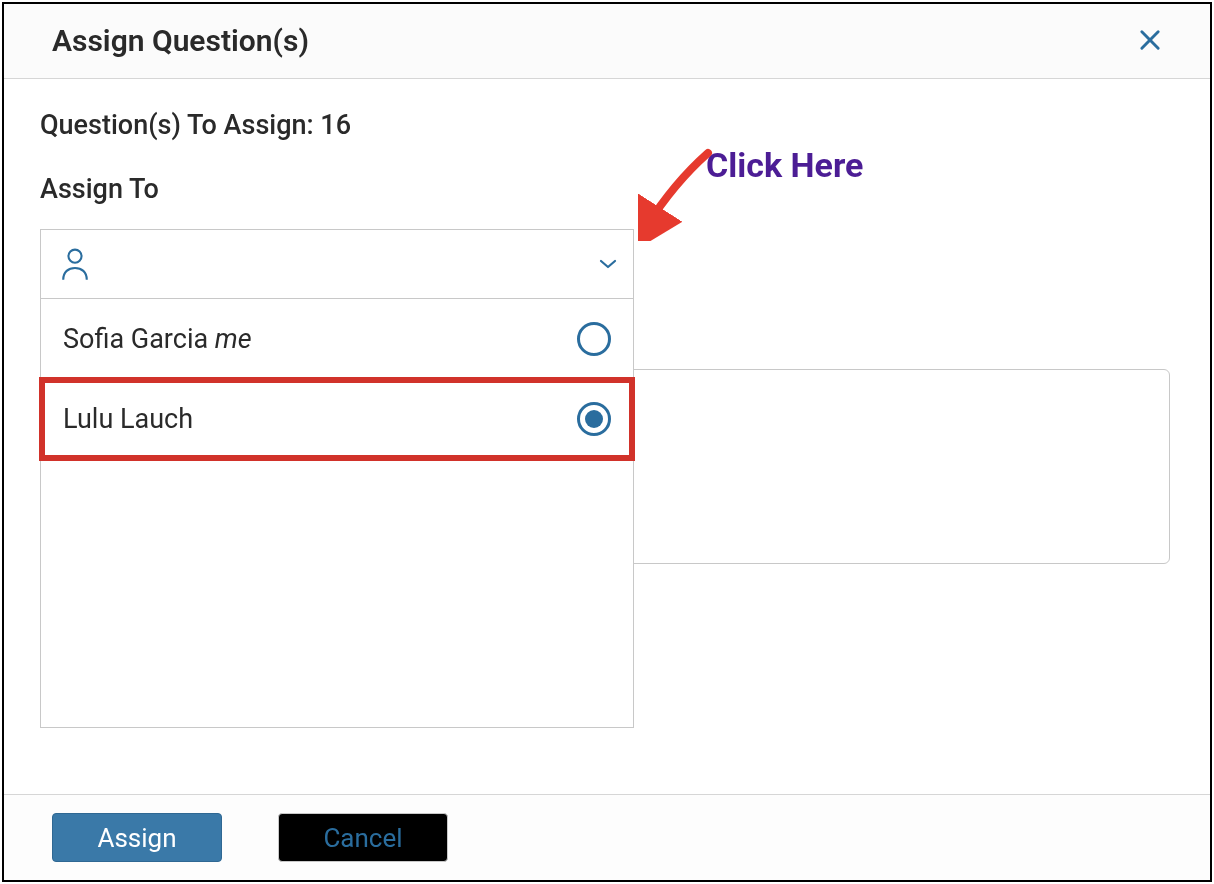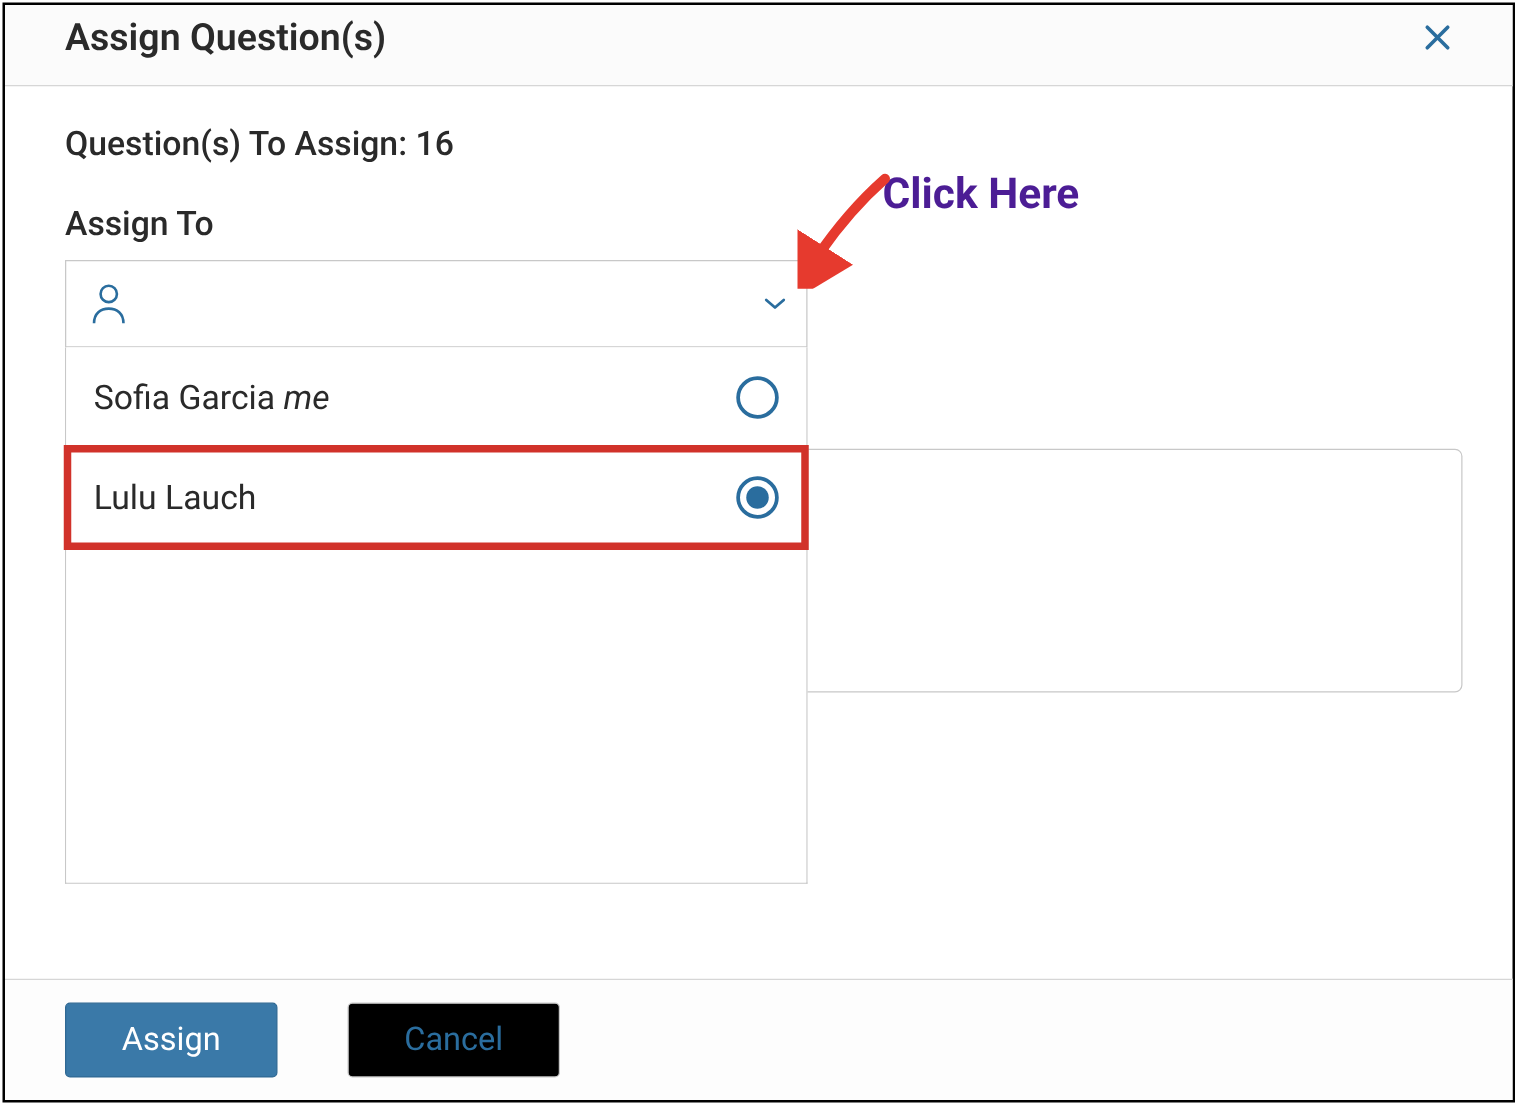--- a/index.html
+++ b/index.html
@@ -17,54 +17,54 @@
       margin: 2px;
       display: flex;
       flex-direction: column;
       background: #fff;
       position: relative;
     }
     .modal-header {
       display: flex;
       justify-content: space-between;
       align-items: center;
-      padding: 8px 42px 20px 48px;
+      padding: 18px 42px 20px 48px;
       border-bottom: 1px solid #d6d6d6;
       background: #fbfbfb;
     }
     .modal-title {
       font-size: 30px;
       font-weight: 600;
       color: #2a2a2a;
     }
     .close-btn {
       background: none;
       border: none;
       cursor: pointer;
       color: #2a6d9e;
       display: flex;
       align-items: center;
       justify-content: center;
       padding: 4px;
     }
     .modal-body {
       flex: 1;
-      padding: 30px 48px 10px 48px;
+      padding: 30px 48px 10px 36px;
       position: relative;
     }
     .questions-label {
       font-size: 27px;
       color: #2a2a2a;
       margin-bottom: 32px;
       font-weight: 500;
     }
     .assign-to-label {
       font-size: 27px;
       color: #2a2a2a;
-      margin-bottom: 13px;
+      margin-bottom: 24px;
       font-weight: 500;
     }
     .dropdown-container {
       position: relative;
       width: 594px;
     }
     .dropdown-trigger {
       width: 594px;
       height: 70px;
       border: 1px solid #c8c8c8;
@@ -151,21 +151,21 @@
     }
     .modal-footer {
       padding: 18px 48px 18px 48px;
       display: flex;
       gap: 56px;
       border-top: 1px solid #d6d6d6;
       background: #fdfdfd;
       align-items: center;
     }
     .btn {
-      height: 60px;
+      height: 49px;
       padding: 0 40px;
       font-size: 26px;
       border-radius: 4px;
       cursor: pointer;
       border: none;
       font-family: inherit;
       min-width: 170px;
     }
     .btn-primary {
       background: #3a79a8;

